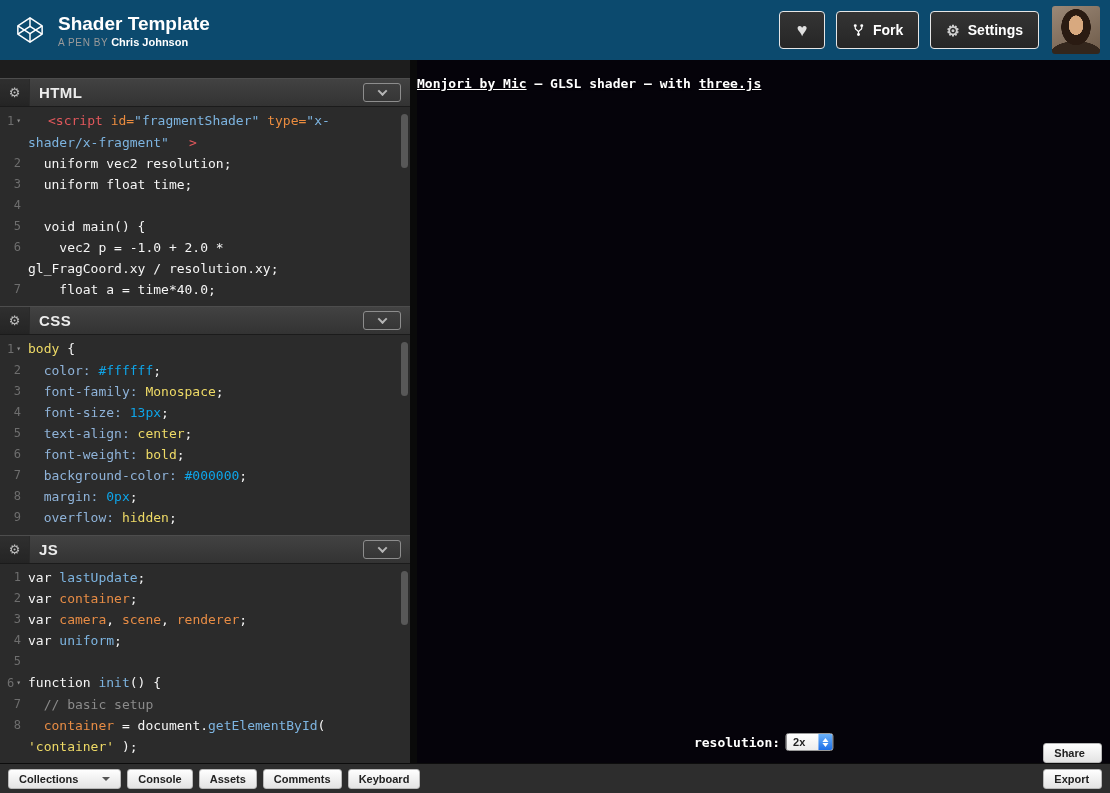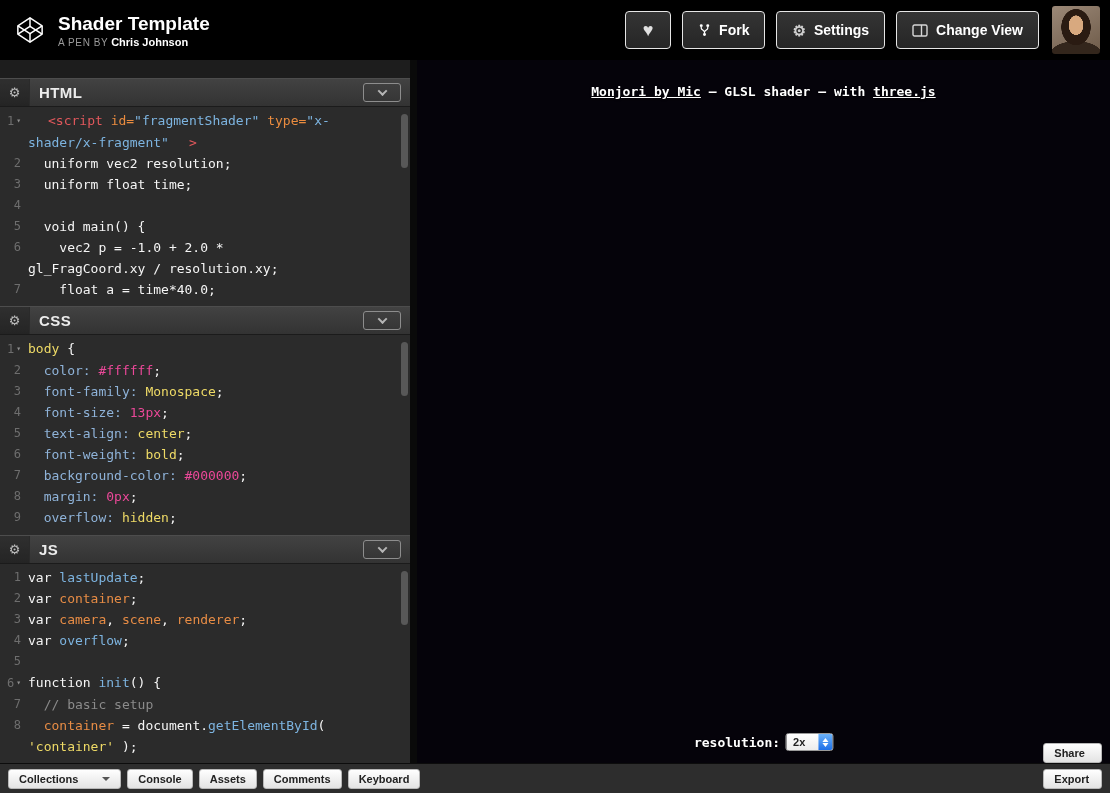--- a/index.html
+++ b/index.html
@@ -1,21 +1,21 @@
 <!DOCTYPE html>
 <html><head>
 <meta charset="utf-8">
 <style>
   * { margin:0; padding:0; box-sizing:border-box; }
   html,body { width:1110px; height:793px; overflow:hidden; background:#000; }
   body { font-family:"Liberation Sans", sans-serif; }
   .app { position:relative; width:1110px; height:793px; background:#151515; }
 
   
-  .header { position:absolute; top:0; left:0; right:0; height:60px; background:#000000;
+  .header { position:absolute; top:0; left:0; right:0; height:60px; background:#0c4a6e;
             display:flex; align-items:center; }
   .logo { margin-left:16px; width:30px; height:30px; display:flex; align-items:center; cursor:pointer; }
   .titleblock { margin-left:12px; }
   .pen-title { color:#fff; font-size:19px; font-weight:bold; line-height:22px; }
   .byline { margin-top:1px; font-size:10px; }
   .byline .prefix { color:#9a9a9a; letter-spacing:0.6px; }
   .byline .author { color:#fff; font-weight:bold; font-size:11px; cursor:pointer; }
   .hbtns { margin-left:auto; display:flex; align-items:center; gap:11px; margin-right:10px; }
   .hbtn { height:38px; background:linear-gradient(#343434,#262626); border:1px solid #e6e6e6;
           border-radius:4px; color:#fff; font-size:14px; font-weight:bold;
@@ -55,21 +55,21 @@
   .code-row { display:flex; line-height:21px; min-height:21px; }
   .gutter { flex:0 0 28px; text-align:right; padding-right:7px; color:#6e6e6e; font-size:12px; }
   .fold { color:#8f8f8f; font-size:8px; margin-left:2px; vertical-align:2px; }
   .code { white-space:pre; color:#f5f5f5; }
   .t-plain { color:#f5f5f5; }
   .t-tag   { color:#e2585c;margin-left:20px; }
   .t-attr  { color:#eb8c3f; }
   .t-str   { color:#7db4e0; }
   .t-sel   { color:#eeda66; }
   .t-prop  { color:#8fb3d9; }
-  .t-num   { color:#ec4899; }
+  .t-num   { color:#0ea5e9; }
   .t-kwval { color:#eeda66; }
   .t-varb  { color:#7db4e0; }
   .t-varo  { color:#e78c45; }
   .t-fn    { color:#7db4e0; }
   .t-com   { color:#8b8b8b; }
   .t-strq  { color:#eeda66; }
   .sbar { position:absolute; right:2px; top:7px; width:7px; height:54px; background:#585858;
           border-radius:4px; cursor:pointer; }
 
   
@@ -81,21 +81,21 @@
       repeating-radial-gradient(circle at 62% 46%, rgba(0,0,0,0.30) 0 2px, rgba(0,0,0,0) 2px 5px),
       repeating-conic-gradient(from 0deg at 62% 46%, rgba(0,0,0,0.16) 0deg 3deg, rgba(0,0,0,0) 3deg 8deg),
       repeating-radial-gradient(circle at 15% 108%, rgba(0,0,0,0.20) 0 3px, rgba(0,0,0,0) 3px 7px),
       radial-gradient(ellipse 55% 45% at 13% 52%, rgba(246,122,212,0.95), rgba(212,78,188,0.55) 45%, rgba(0,0,0,0) 75%),
       radial-gradient(ellipse 45% 35% at 38% 97%, rgba(238,132,222,0.85), rgba(0,0,0,0) 65%),
       radial-gradient(ellipse 40% 55% at 98% 30%, rgba(92,110,235,0.85), rgba(50,60,180,0.45) 50%, rgba(0,0,0,0) 80%),
       radial-gradient(ellipse 45% 30% at 80% 0%, rgba(100,120,240,0.75), rgba(0,0,0,0) 60%),
       radial-gradient(ellipse 35% 30% at 96% 92%, rgba(80,92,205,0.6), rgba(0,0,0,0) 60%),
       radial-gradient(circle 45% at 55% 55%, rgba(130,70,190,0.55), rgba(0,0,0,0) 70%),
       linear-gradient(#150b20,#150b20); }
-  .ptitle { position:absolute; top:24px; left:0; right:0; text-align:center; z-index:2;
+  .ptitle { position:absolute; top:16px; left:0; right:0; text-align:left; z-index:2;
             font-family:"DejaVu Sans Mono", monospace; font-size:13px; font-weight:bold; color:#fff;
             text-shadow:0 1px 2px rgba(0,0,0,0.8); }
   .ptitle a { color:#fff; text-decoration:underline; cursor:pointer; }
   .rescontrol { position:absolute; bottom:12px; left:50%; transform:translateX(-50%); z-index:2;
                 display:flex; align-items:center; gap:5px; }
   .reslabel { font-family:"DejaVu Sans Mono", monospace; font-size:13px; font-weight:bold; color:#fff;
               text-shadow:0 1px 2px rgba(0,0,0,0.8); }
   .select { width:48px; height:18px; background:linear-gradient(#fff,#ececec); border:1px solid #9a9a9a;
             border-radius:3px; display:flex; align-items:center; cursor:pointer; overflow:hidden; }
   .selval { flex:1; font-size:11px; font-weight:bold; color:#222; padding-left:7px;
@@ -149,27 +149,20 @@
           <circle cx="10.5" cy="2.3" r="1.6" fill="#fff"></circle>
           <circle cx="7" cy="11.8" r="1.6" fill="#fff"></circle>
           <path d="M3.5 3.8 V5 c0 2 3.5 2 3.5 4.5 C7 7 10.5 7 10.5 5 V3.8 M7 9.5 V11" fill="none" stroke="#fff" stroke-width="1.3"></path>
         </svg>
         <span>Fork</span>
       </button>
       <button class="hbtn">
         <span class="gearglyph">⚙</span>
         <span>Settings</span>
       </button>
-      <button class="hbtn">
-        <svg width="16" height="13" viewBox="0 0 16 13">
-          <rect x="1" y="1" width="14" height="11" rx="1.5" fill="none" stroke="#d6d6d6" stroke-width="1.4"></rect>
-          <line x1="9.5" y1="1" x2="9.5" y2="12" stroke="#d6d6d6" stroke-width="1.4"></line>
-        </svg>
-        <span>Change View</span>
-      </button>
       <div class="avatar"></div>
     </div>
   </div>
 
   <div class="main">
     <div class="editors">
 
       <section class="panel">
         <div class="panel-head">
           <span class="gearbox">⚙</span>
@@ -289,21 +282,21 @@
               <div class="code-row">
                 <span class="gutter">2</span>
                 <span class="code"><span class="t-plain">var </span><span class="t-varo">container</span><span class="t-plain">;</span></span>
               </div>
               <div class="code-row">
                 <span class="gutter">3</span>
                 <span class="code"><span class="t-plain">var </span><span class="t-varo">camera</span><span class="t-plain">, </span><span class="t-varo">scene</span><span class="t-plain">, </span><span class="t-varo">renderer</span><span class="t-plain">;</span></span>
               </div>
               <div class="code-row">
                 <span class="gutter">4</span>
-                <span class="code"><span class="t-plain">var </span><span class="t-varb">overflow</span><span class="t-plain">;</span></span>
+                <span class="code"><span class="t-plain">var </span><span class="t-varb">uniform</span><span class="t-plain">;</span></span>
               </div>
               <div class="code-row">
                 <span class="gutter">5</span>
                 <span class="code"></span>
               </div>
               <div class="code-row">
                 <span class="gutter">6<span class="fold">▾</span></span>
                 <span class="code"><span class="t-plain">function </span><span class="t-fn">init</span><span class="t-plain">() {</span></span>
               </div>
               <div class="code-row">

